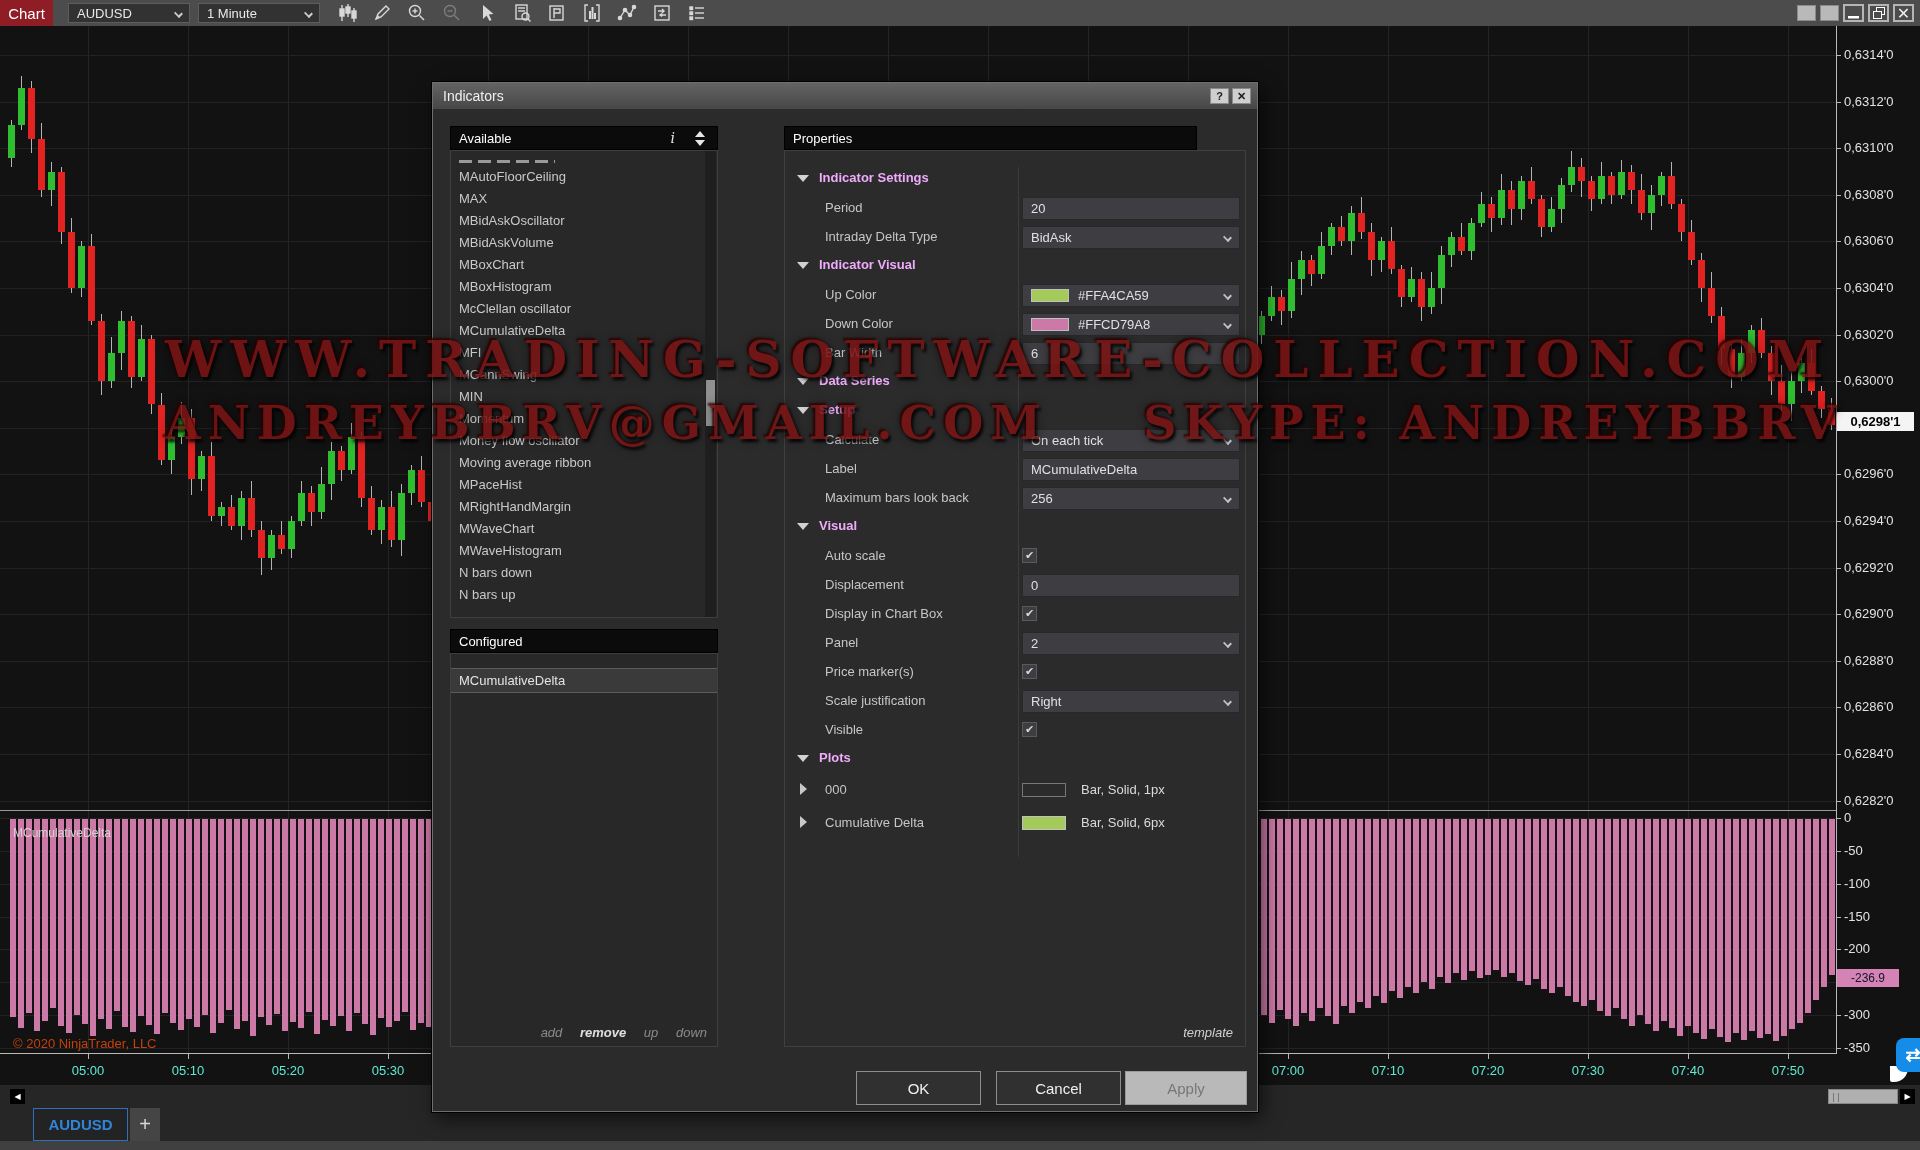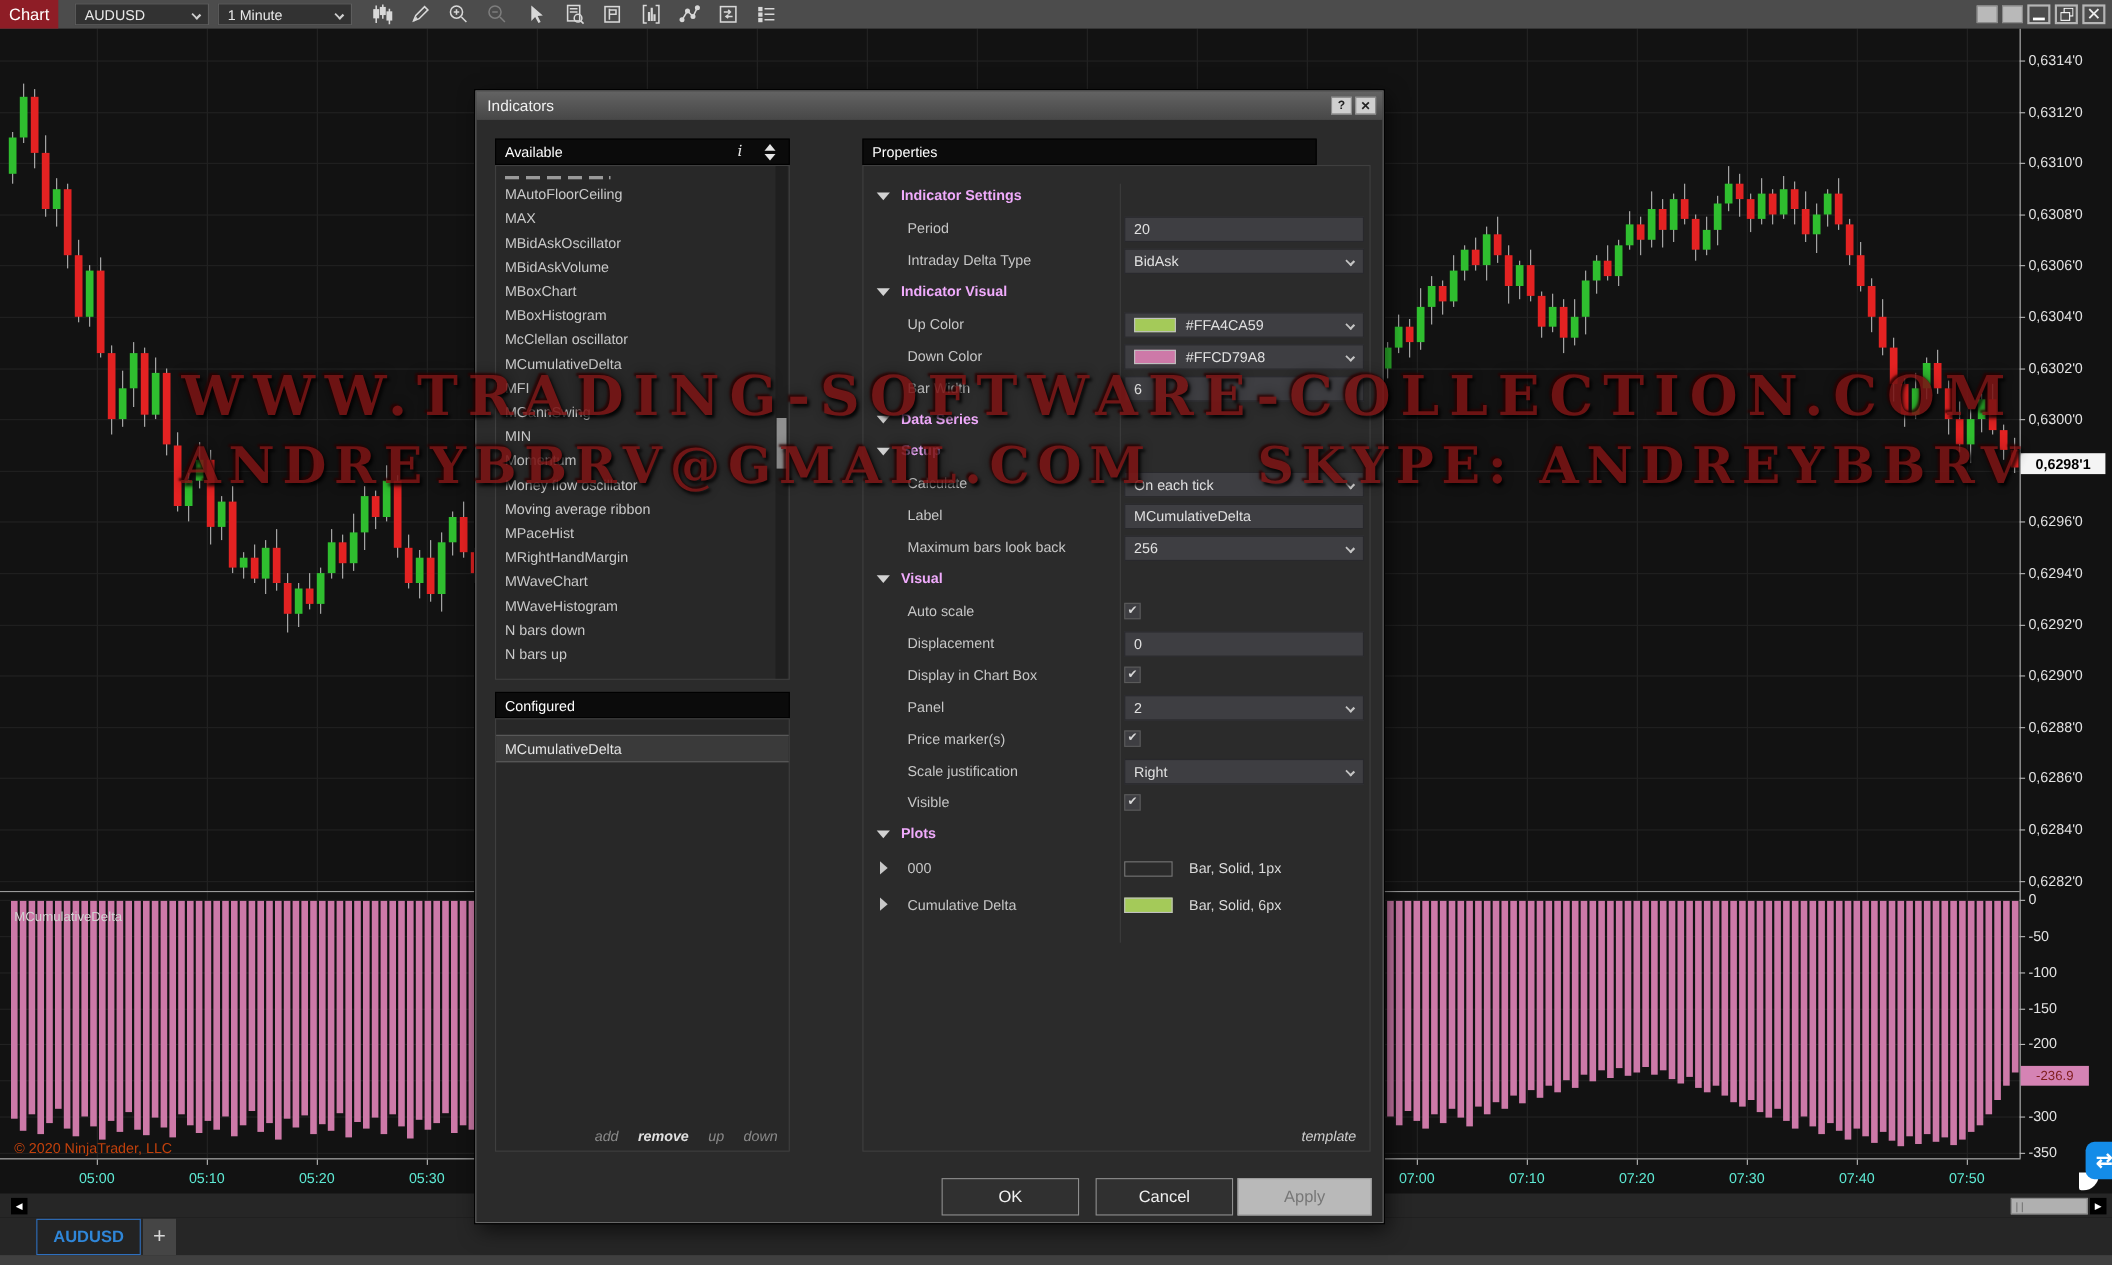--- a/index.html
+++ b/index.html
@@ -35,21 +35,21 @@
   .body { position:absolute; width:7px; }
   .dbar { position:absolute; width:6px; background:#CD79A8; }
   .axlabel { position:absolute; left:1844px; color:#e2e2e2; font-size:13px; white-space:nowrap; }
   .axtick { position:absolute; left:1836px; width:5px; height:1px; background:#b9b9b9; }
   .tlabel { position:absolute; width:60px; text-align:center; color:#5eead4; font-size:13px; top:1063px; }
   .ttick { position:absolute; width:1px; height:5px; background:#b9b9b9; top:1054px; }
   .pmarker { position:absolute; left:1837px; width:77px; height:19px; background:#f4f4f4;
              color:#000; font-size:13px; font-weight:bold; display:flex; align-items:center;
              justify-content:center; z-index:12; }
   .imarker { position:absolute; left:1837px; width:62px; height:18px; background:#d583b4;
-             color:#7f1d1d; font-size:12px; display:flex; align-items:center; justify-content:center; z-index:12; }
+             color:#0f172a; font-size:12px; display:flex; align-items:center; justify-content:center; z-index:12; }
   #panel2-label { position:absolute; left:13px; top:826px; color:#d2d2d2; font-size:12px; z-index:11; }
   #copyright { position:absolute; left:13px; top:1036px; color:#c2410c; font-size:13px; z-index:11; }
 
   
   #scroll-row { position:absolute; left:0; top:1085px; width:1920px; height:22px; background:#262626; z-index:8; }
   .sbarrow { position:absolute; top:4px; width:15px; height:15px; background:#000; color:#fff;
              font-size:8px; display:flex; align-items:center; justify-content:center; }
   #sb-thumb { position:absolute; left:1828px; top:4px; width:70px; height:15px; background:#b0b0b0;
               border:1px solid #888; }
   #sb-thumb .grip { position:absolute; left:4px; top:3px; width:6px; height:9px;

